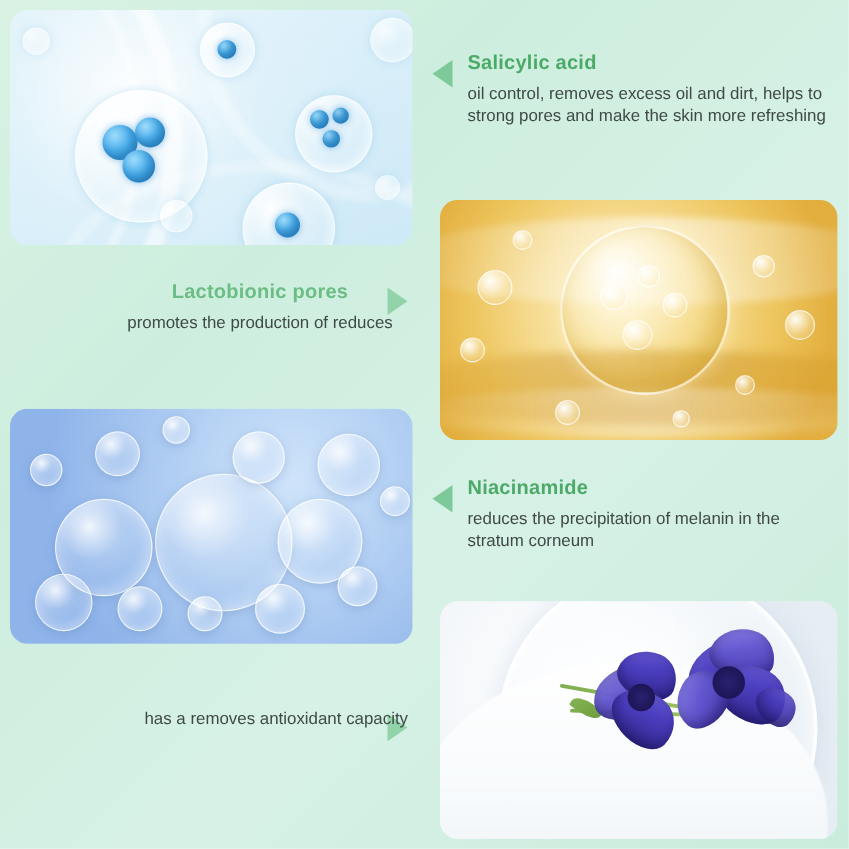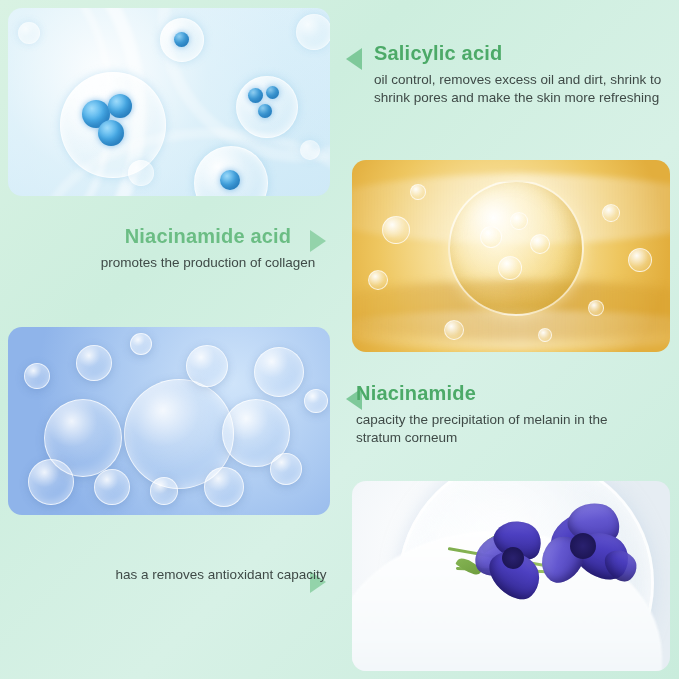--- a/index.html
+++ b/index.html
@@ -154,21 +154,21 @@
     position: absolute;
     border-radius: 50%;
     background: radial-gradient(circle, #2a2170 0%, #1d1656 70%);
   }
 
   
   .txt {
     position: absolute;
   }
   .label {
-    font-size: 20px;
+    font-size: 16px;
     font-weight: 700;
     color: #4caa68;
     letter-spacing: 0.2px;
     white-space: nowrap;
   }
   .label.gray {
     color: #6bbd84;
   }
   .desc {
     font-size: 13.5px;
@@ -195,21 +195,21 @@
     border-bottom: 11px solid transparent;
     border-left: 16px solid #7ec99a;
   }
   .arrow-right.outline {
     border-left-color: #93d3aa;
   }
 
   
   #grp-salicylic { left: 374px; top: 42px; width: 290px; }
   #grp-lactobionic { left: 90px; top: 225px; width: 236px; text-align: center; }
-  #grp-niacinamide { left: 356px; top: 382px; width: 290px; }
+  #grp-niacinamide { left: 374px; top: 382px; width: 290px; }
   #grp-gentian { left: 110px; top: 566px; width: 222px; text-align: center; }
 
   .grp-title { margin: 0 0 6px 0; }
   .grp-desc { margin: 0; }
 </style>
 </head>
 <body>
 
 <div class="page">
 
@@ -299,33 +299,33 @@
     <div class="petal" style="left:142px; top:40px; width:48px; height:38px; transform: rotate(22deg);"></div>
     <div class="petal" style="left:136px; top:72px; width:54px; height:42px; transform: rotate(44deg);"></div>
     <div class="flower-core" style="left:150px; top:66px; width:22px; height:22px;"></div>
 
     <div class="petal" style="left:252px; top:70px; width:34px; height:28px; transform: rotate(48deg); opacity:.9;"></div>
   </div>
 
   <div class="arrow arrow-left" style="left:346px; top:48px;"></div>
   <div class="txt" id="grp-salicylic">
     <div class="label grp-title">Salicylic acid</div>
-    <div class="desc grp-desc">oil control, removes excess oil and dirt, shrink to shrink pores and make the skin more refreshing</div>
+    <div class="desc grp-desc">oil control, removes excess oil and dirt, helps to strong pores and make the skin more refreshing</div>
   </div>
 
   <div class="arrow arrow-right outline" style="left:310px; top:230px;"></div>
   <div class="txt" id="grp-lactobionic">
-    <div class="label gray grp-title">Niacinamide acid</div>
-    <div class="desc center grp-desc">promotes the production of collagen</div>
+    <div class="label gray grp-title">Lactobionic pores</div>
+    <div class="desc center grp-desc">promotes the production of reduces</div>
   </div>
 
   <div class="arrow arrow-left" style="left:346px; top:388px;"></div>
   <div class="txt" id="grp-niacinamide">
     <div class="label grp-title">Niacinamide</div>
-    <div class="desc grp-desc">capacity the precipitation of melanin in the stratum corneum</div>
+    <div class="desc grp-desc">reduces the precipitation of melanin in the stratum corneum</div>
   </div>
 
   <div class="arrow arrow-right outline" style="left:310px; top:571px;"></div>
   <div class="txt" id="grp-gentian">
     <div class="desc center grp-desc">has a removes antioxidant capacity</div>
   </div>
 
 </div>
 
 </body></html>

